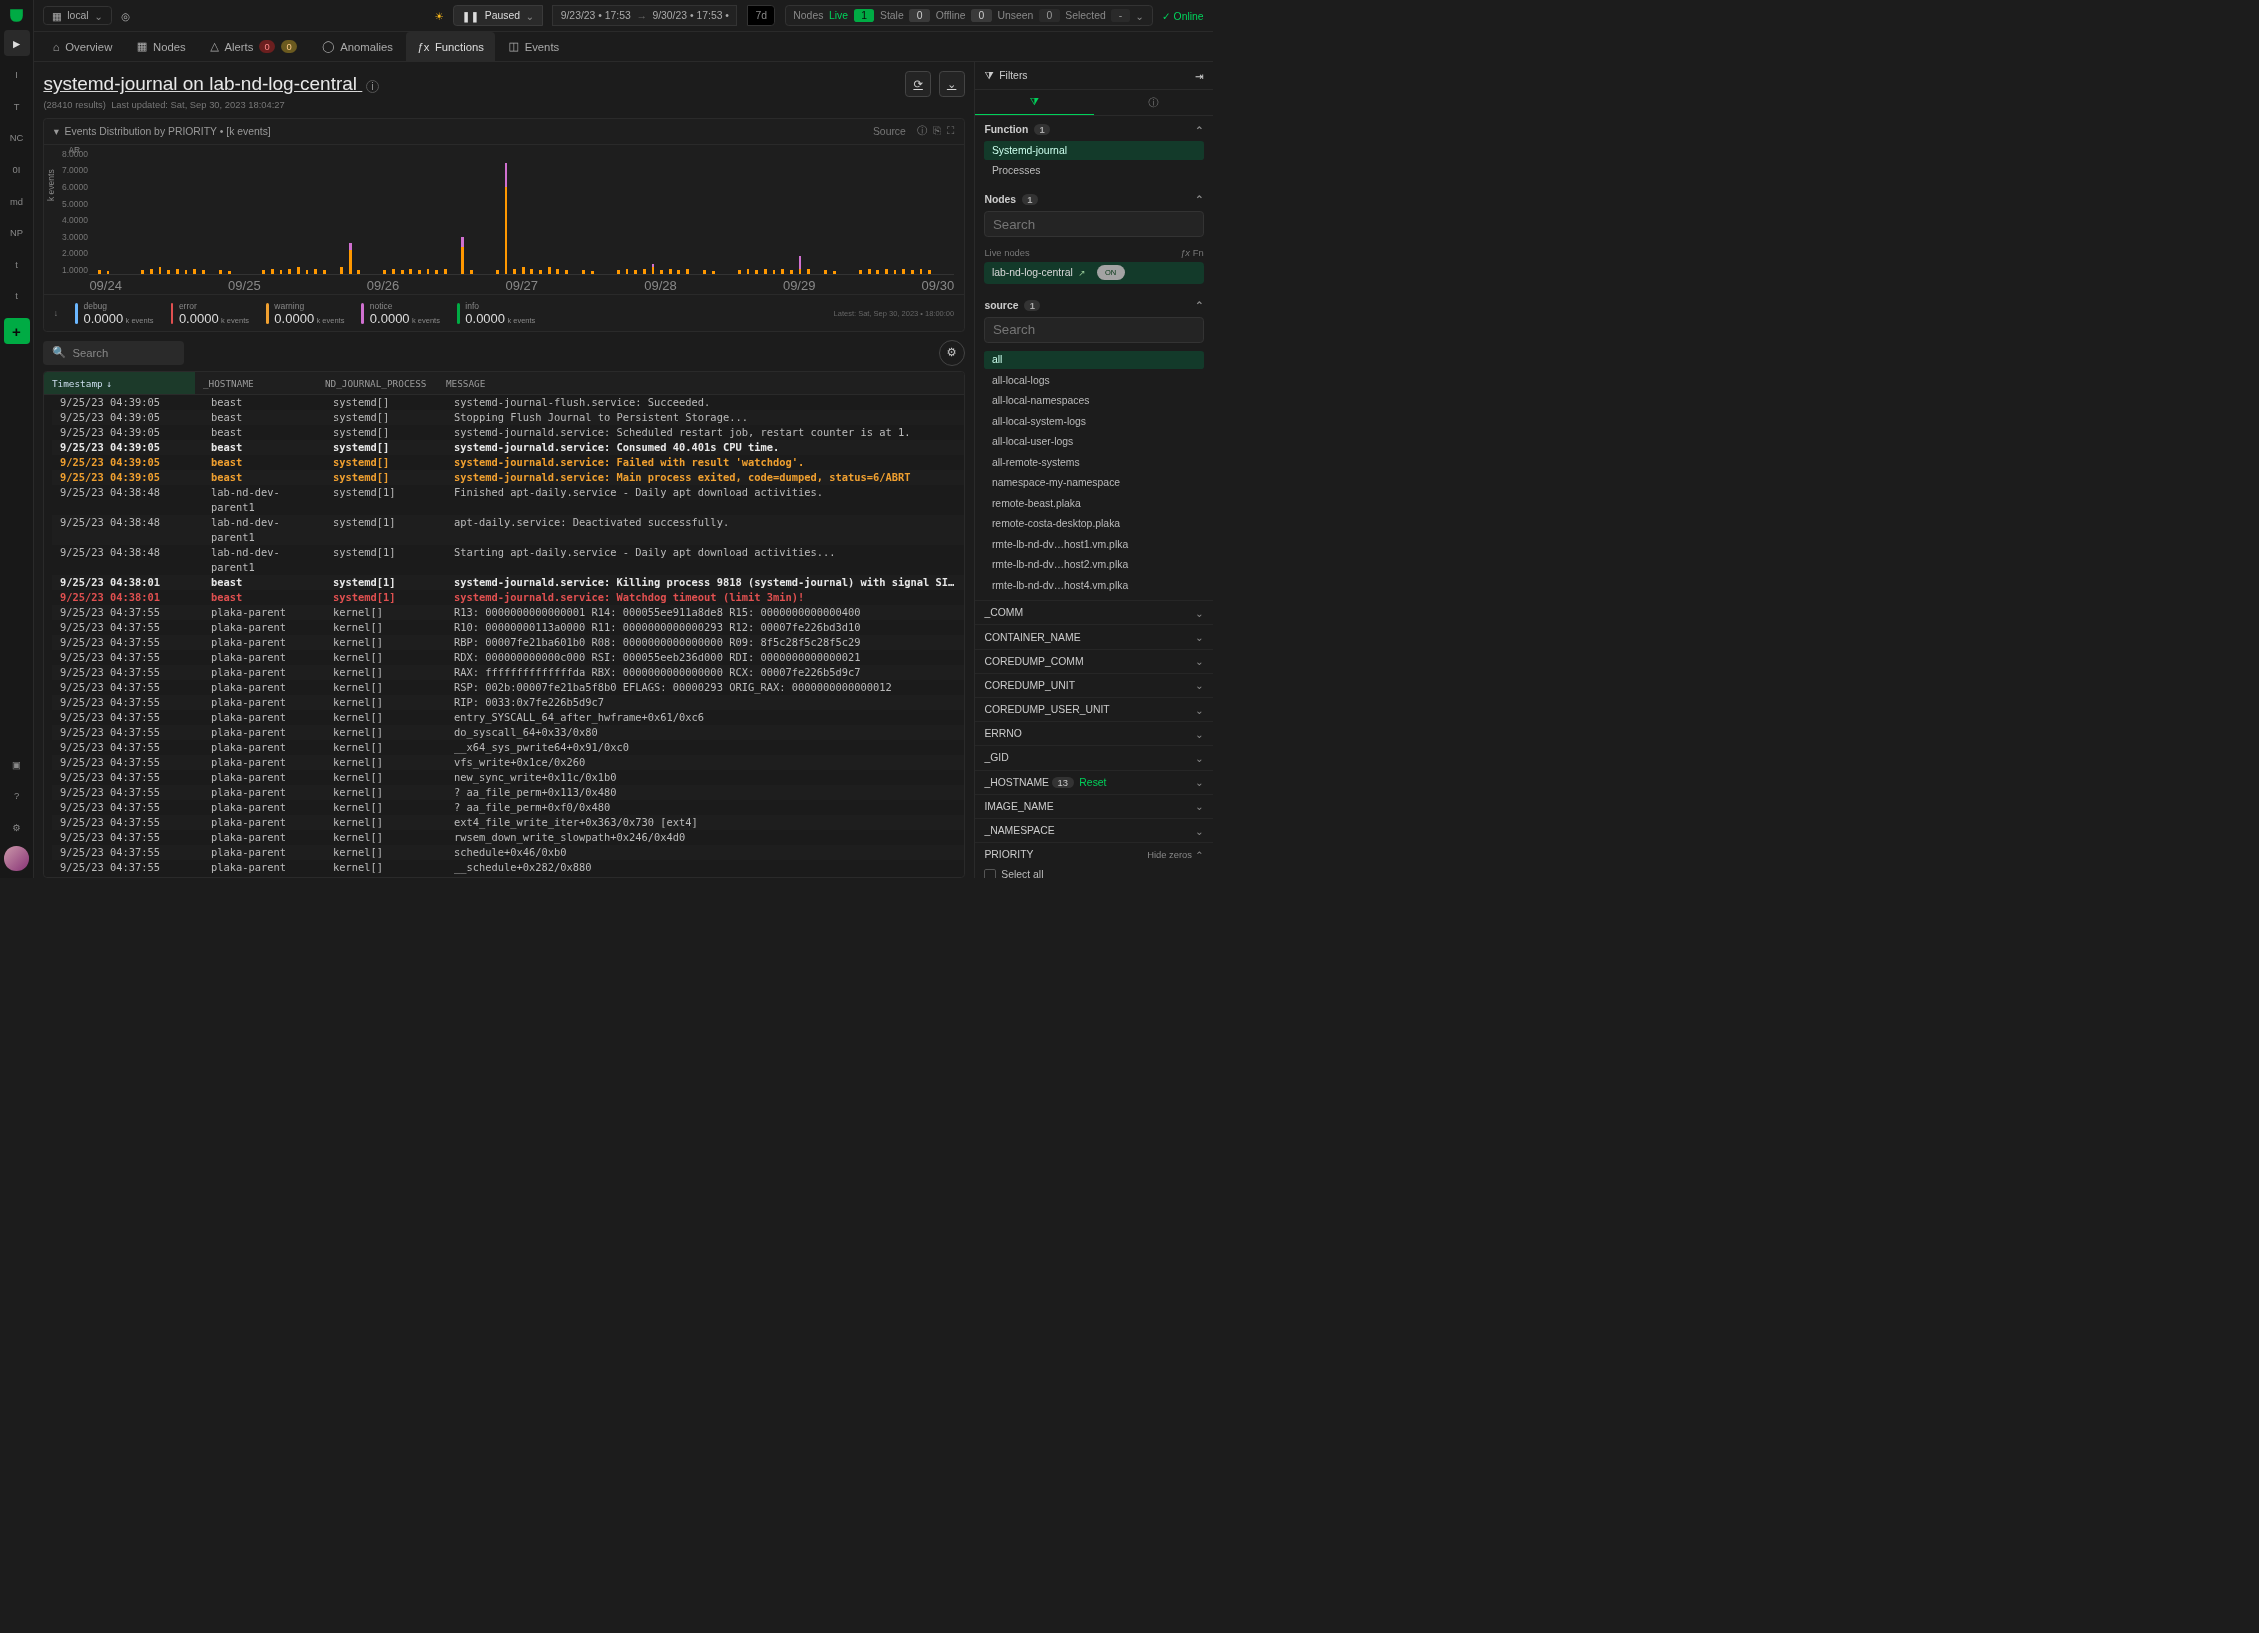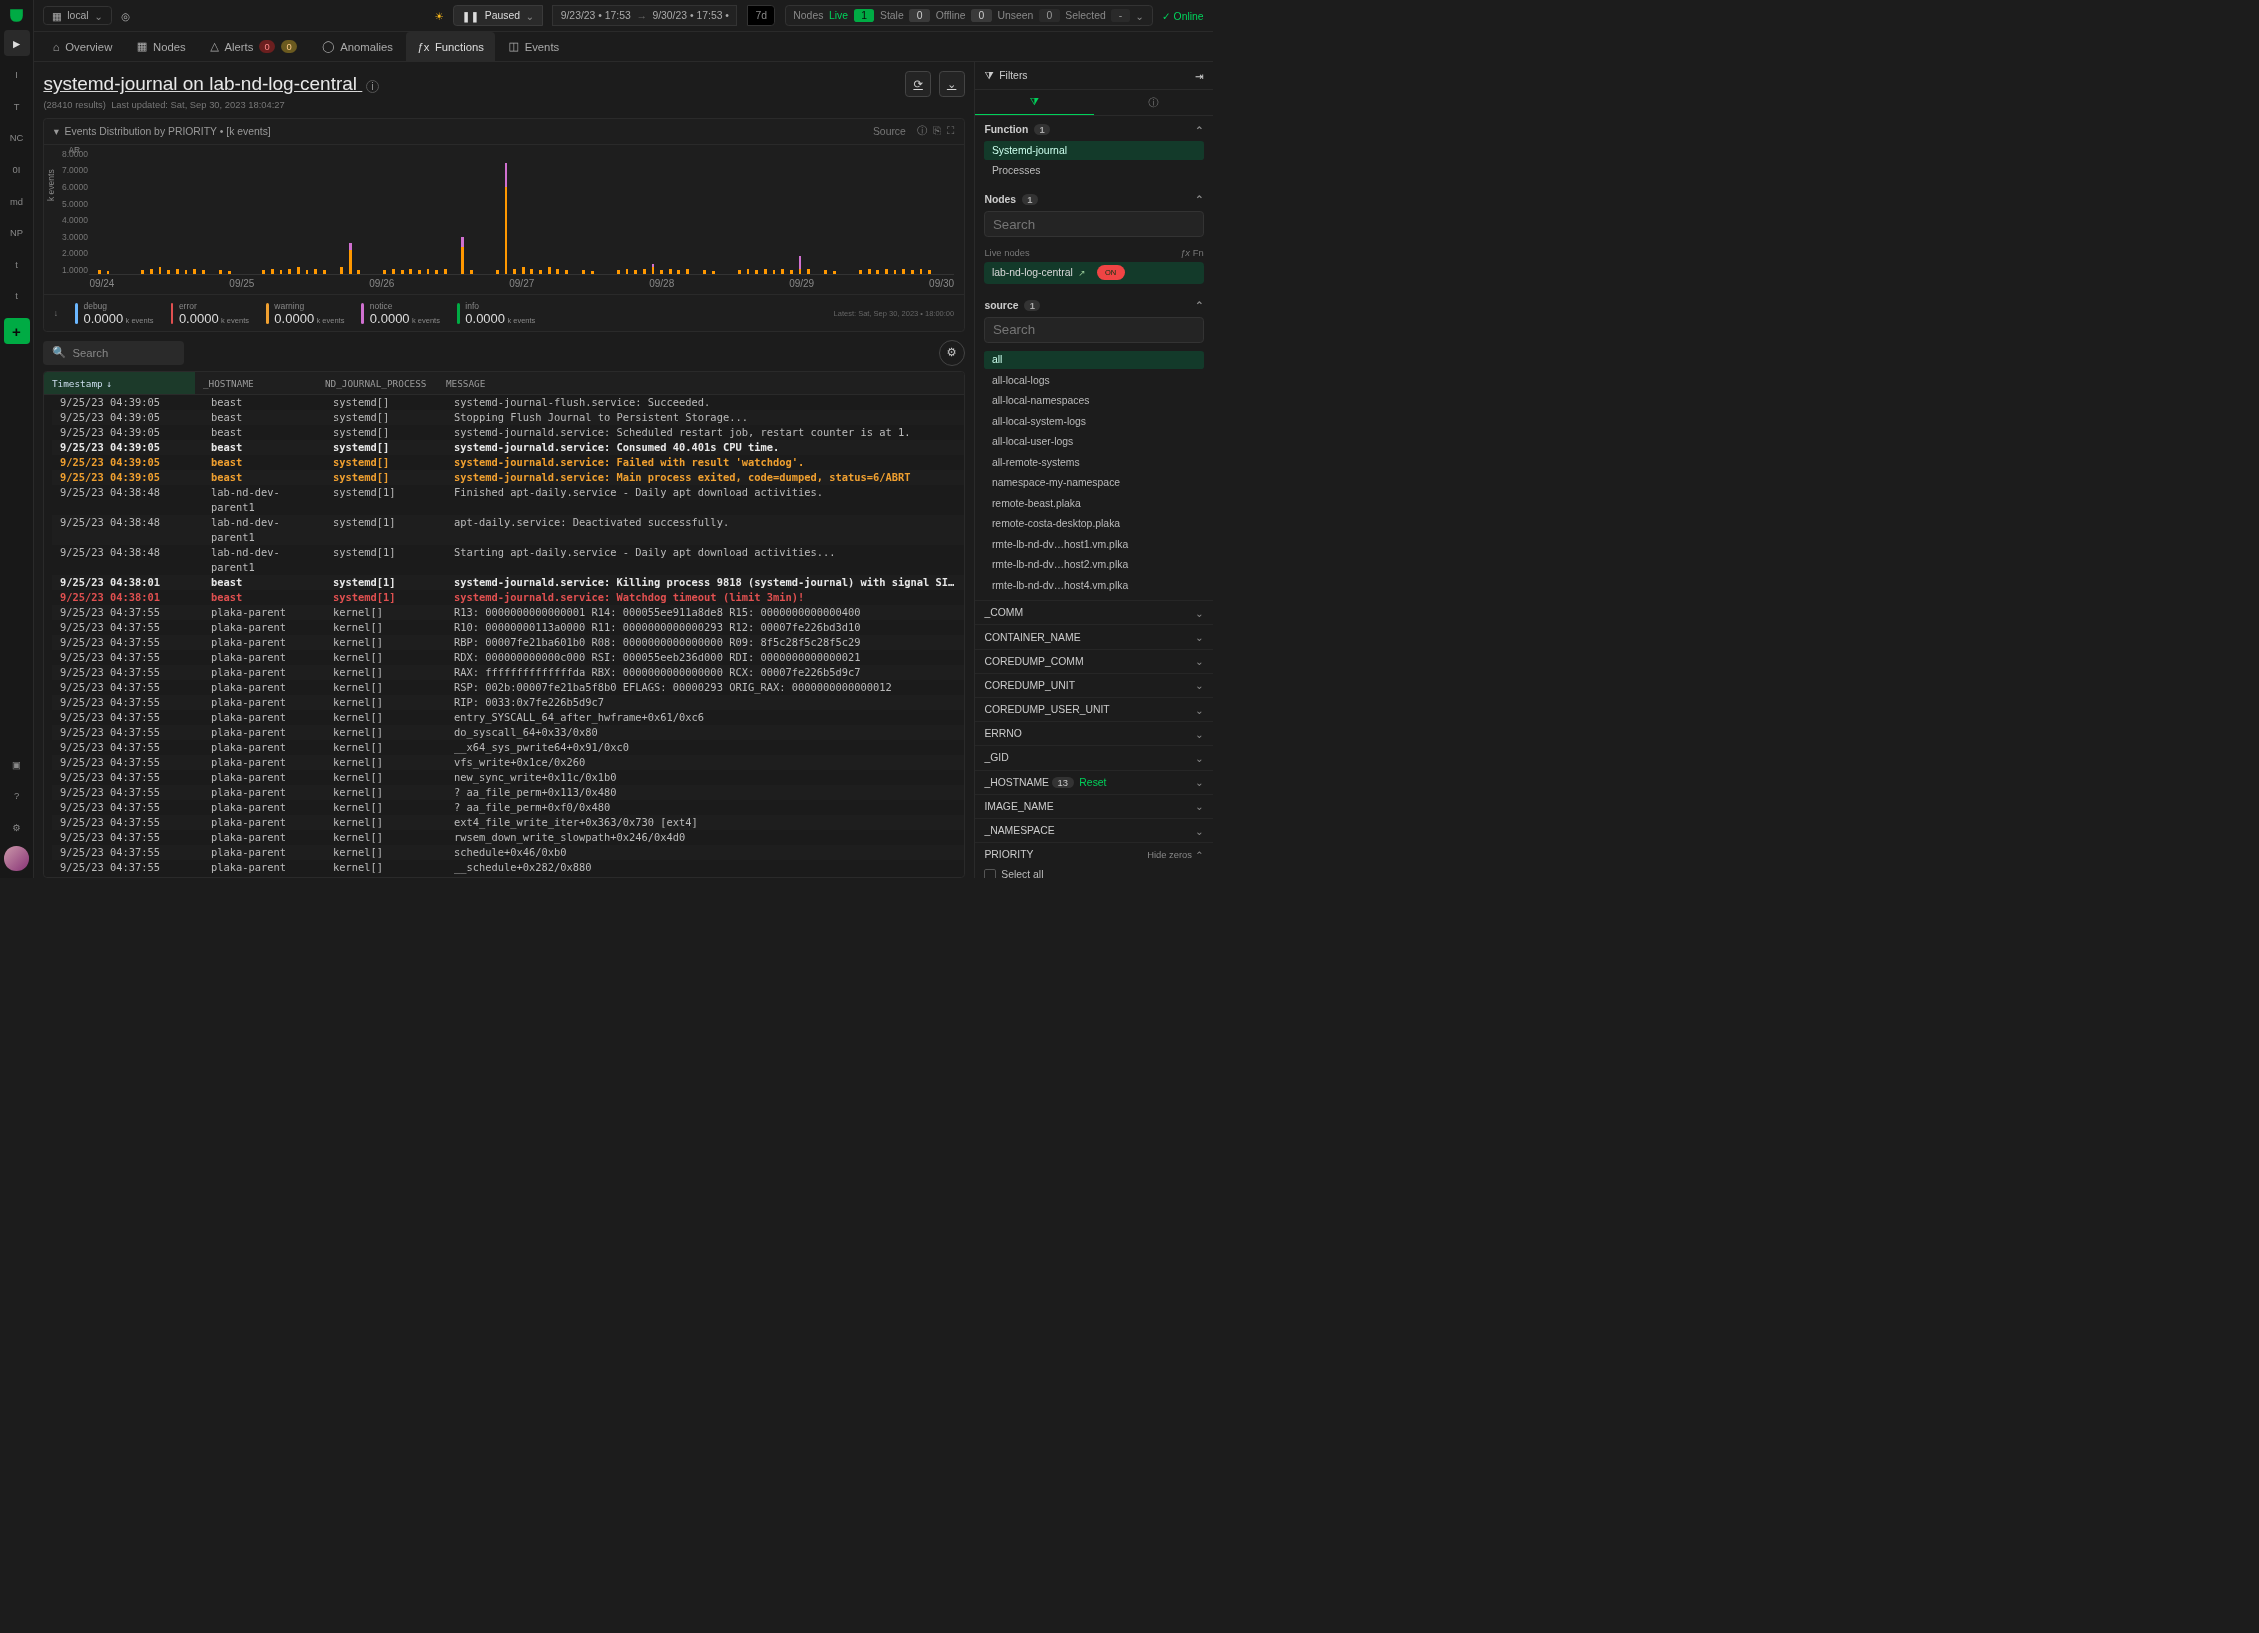--- a/index.html
+++ b/index.html
@@ -100,21 +100,21 @@
 .chart-head .flex1 { flex: 1; }
 .chart-head .src { color: #777; margin-right: 5.6px; }
 .chart-head .cicon { margin-left: 5.6px; color: #777; }
 .chart-body { position: relative; height: 149px; padding: 5.6px 9.4px 0 45px; }
 .y-axis { position: absolute; left: 5.6px; top: 3.8px; bottom: 19px; width: 38px; display: flex; flex-direction: column; justify-content: space-between; text-align: right; font-size: 8.5px; color: #777; }
 .y-label { position: absolute; left: 3.8px; top: 0; font-size: 8.5px; color: #888; }
 .k-label { position: absolute; left: 1.9px; top: 56px; transform: rotate(-90deg); transform-origin: left top; font-size: 8.5px; color: #888; }
 .plot { position: relative; height: 124px; border-bottom: 0.9px solid #333; }
 .bar { position: absolute; bottom: 0; width: 2.8px; background: #ff9800; }
 .bar .top { position: absolute; left: 0; right: 0; top: 0; }
-.x-axis { display: flex; justify-content: space-between; font-size: 10px; color: #888; padding: 3.8px 0; }
+.x-axis { display: flex; justify-content: space-between; font-size: 13px; color: #888; padding: 3.8px 0; }
 .chart-foot { display: flex; align-items: center; gap: 17px; border-top: 0.9px solid #2a2a2a; padding: 5.6px 9.4px; font-size: 8.5px; color: #888; }
 .legend { display: flex; align-items: center; gap: 5.6px; }
 .legend .bar-ind { width: 2.8px; height: 21px; border-radius: 1.9px; }
 .legend .val { font-size: 13px; color: #ddd; }
 .legend .unit { font-size: 7.5px; }
 .chart-latest { margin-left: auto; font-size: 7.5px; color: #666; }
 
 .search-row { display: flex; align-items: center; gap: 7.5px; margin-bottom: 5.6px; }
 .search-box {
   display: flex; align-items: center; gap: 5.6px; background: #2a2a2a;
@@ -163,21 +163,21 @@
   width: 100%; background: #242424; border: 0.9px solid #333; border-radius: 3.8px;
   padding: 4.7px 7.5px; color: #aaa; margin-bottom: 5.6px;
 }
 .rs-live { color: #777; font-size: 9.4px; display: flex; align-items: center; margin: 3.8px 0; }
 .rs-live .flex1 { flex: 1; }
 .rs-node-row {
   display: flex; align-items: center; gap: 5.6px; background: #133a2a; border-radius: 3.8px;
   padding: 3.8px 7.5px; margin-bottom: 3.8px;
 }
 .rs-node-row .toggle {
-  width: 28px; height: 15px; background: #ef4444; border-radius: 7.5px;
+  width: 28px; height: 15px; background: #a3a3a3; border-radius: 7.5px;
   display: flex; align-items: center; justify-content: center; font-size: 7.5px; color: #031;
 }
 .rs-facet { padding: 5.6px 9.4px; border-top: 0.9px solid #262626; display: flex; align-items: center; color: #ccc; }
 .rs-priority-row { display: flex; align-items: center; gap: 5.6px; padding: 2.8px 9.4px; color: #bbb; }
 .rs-priority-row .cb { width: 11.3px; height: 11.3px; border: 0.9px solid #555; border-radius: 1.9px; }
 .chev { color: #888; }
 .ext-icon { font-size: 8.5px; color: #9c9; }
 </style>
 </head>
 <body>

